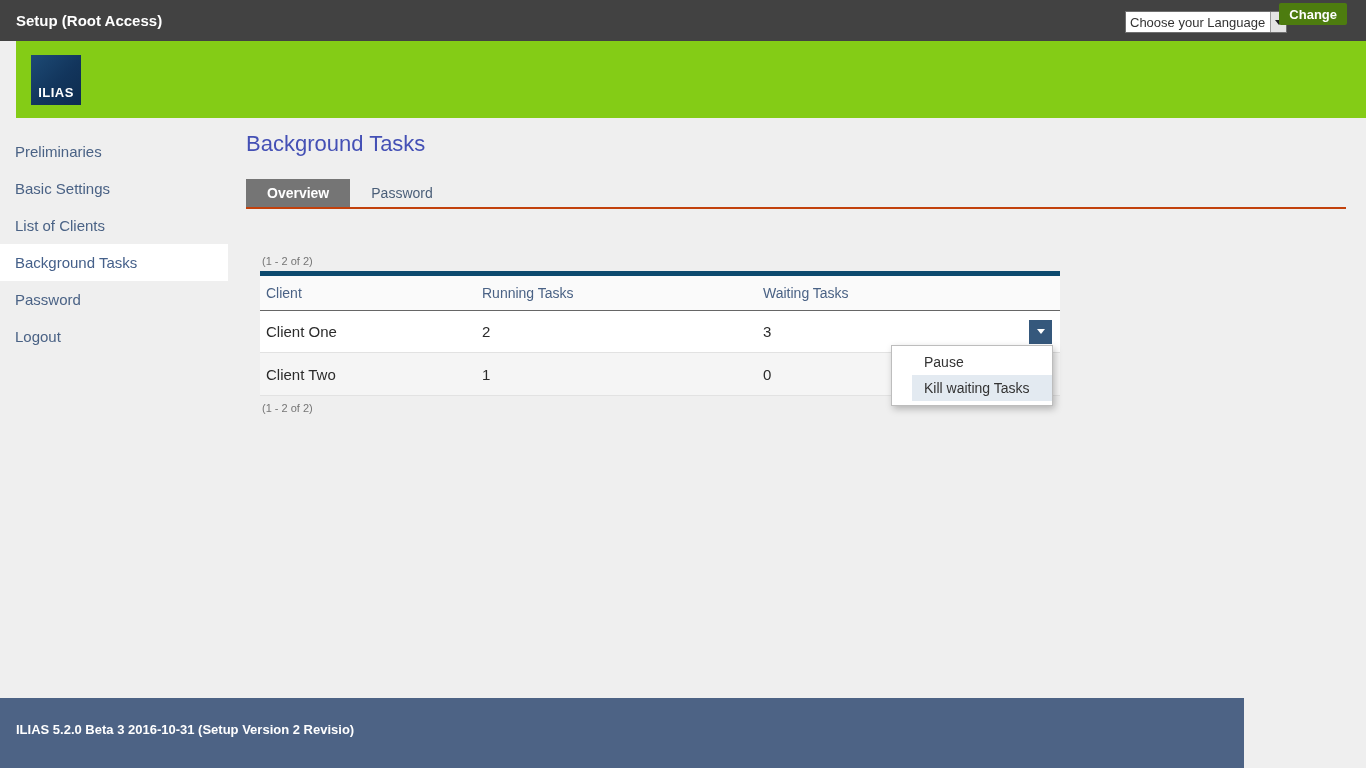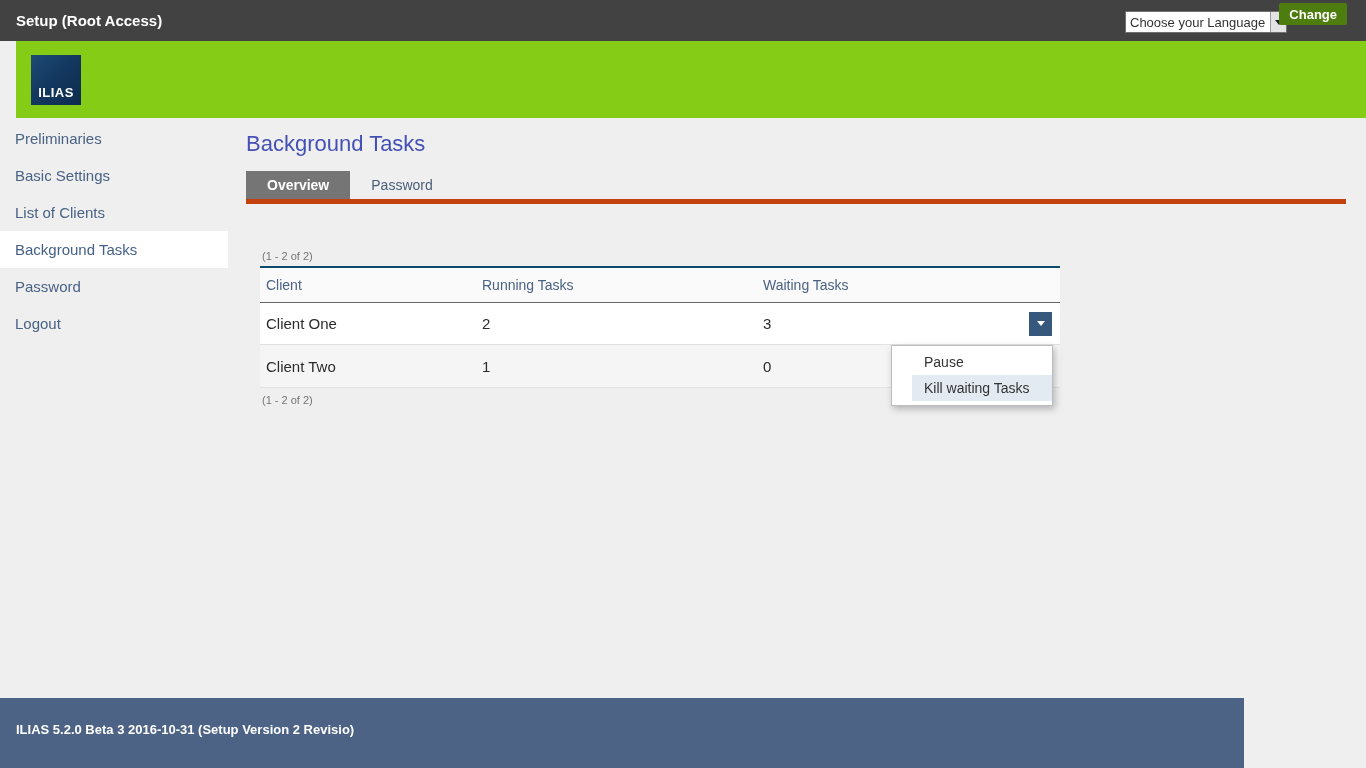--- a/index.html
+++ b/index.html
@@ -36,41 +36,41 @@
   
   .header { position:absolute; top:41px; left:16px; width:1366px; height:77px; background:#84cc16; }
   .logo {
     position:absolute; left:15px; top:14px; width:50px; height:50px;
     background:linear-gradient(135deg, #1d4a75 0%, #12355c 55%, #0e2c4f 100%);
     display:flex; align-items:flex-end; justify-content:center; padding-bottom:5px;
   }
   .logo span { color:#fff; font-weight:bold; font-size:13px; letter-spacing:0.5px; }
 
   
-  .sidebar { position:absolute; top:120px; left:0; width:228px; }
+  .sidebar { position:absolute; top:133px; left:0; width:228px; }
   .side-item {
     height:37px; display:flex; align-items:center; padding-left:15px;
     font-size:15px; color:#4a6285; cursor:pointer;
   }
   .side-item.active { background:#ffffff; color:#45608a; }
 
   
   .main { position:absolute; left:246px; top:131px; width:1100px; }
   .page-title { font-size:22px; font-weight:normal; color:#4450b5; }
-  .tabbar { margin-top:14px; border-bottom:5px solid #c2410c; display:flex; }
+  .tabbar { margin-top:22px; border-bottom:2px solid #c2410c; display:flex; }
   .tab {
     padding:6px 21px; font-size:14px; color:#4a5e78; cursor:pointer;
   }
   .tab.active { background:#757575; color:#fff; font-weight:bold; }
 
   .pagination { font-size:11px; color:#757575; }
   .pagination.top { margin:46px 0 4px 16px; }
   .pagination.bottom { margin:6px 0 0 16px; }
 
-  .table { margin-left:14px; width:800px; border-top:2px solid #0c4a6e; }
+  .table { margin-left:14px; width:800px; border-top:5px solid #0c4a6e; }
   .thead {
     display:flex; height:35px; align-items:center; background:#fafafa;
     border-bottom:1px solid #666;
   }
   .th { font-size:14px; color:#4a6285; padding-left:6px; }
   .row { display:flex; align-items:center; height:42px; border-bottom:1px solid #e2e2e2; background:#fff; }
   .row.odd { background:#f5f5f5; height:43px; }
   .td { font-size:15px; color:#2b2b2b; padding-left:6px; }
   .col-client { width:216px; }
   .col-running { width:281px; }

